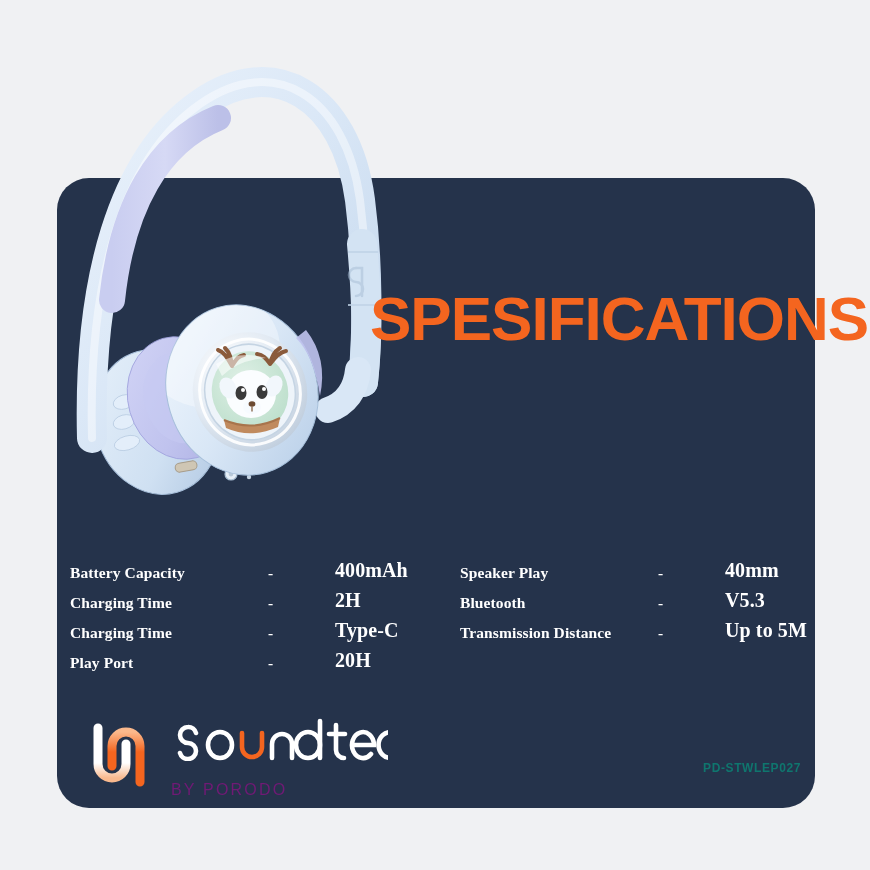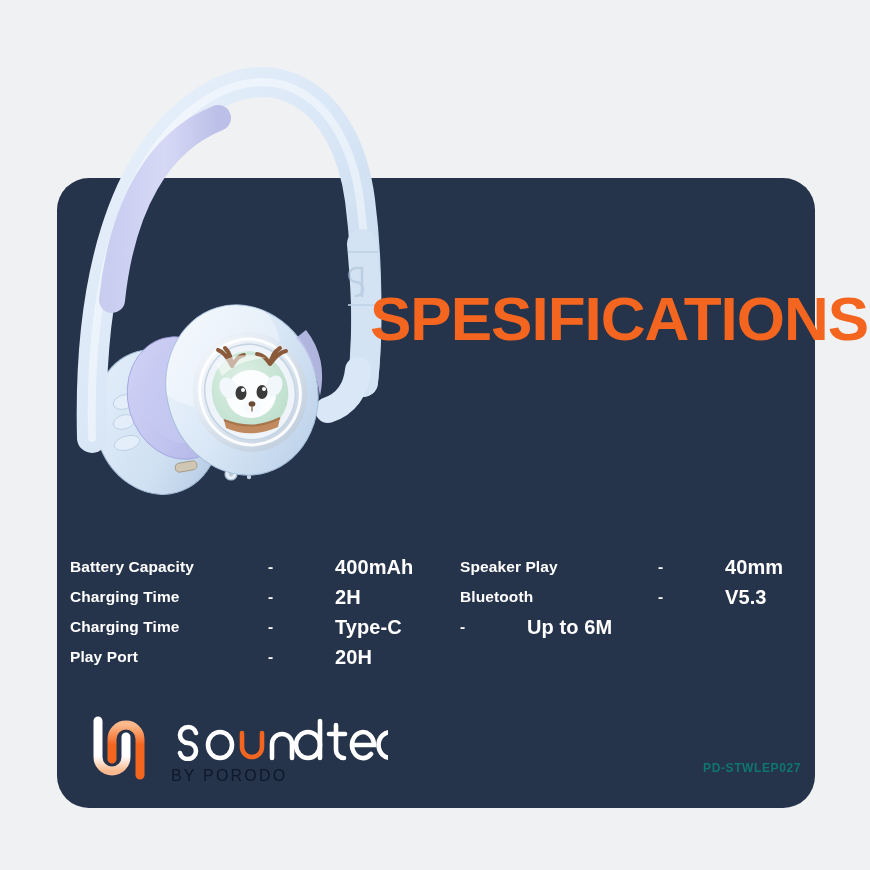--- a/index.html
+++ b/index.html
@@ -57,23 +57,24 @@
   }
   .spec-col {
     position: absolute;
     top: 0;
   }
   .spec-col.left  { left: 0px;   width: 390px; }
   .spec-col.right { left: 390px; width: 350px; }
 
   .spec-row {
     display: flex;
-    align-items: center;
+    align-items: flex-end;
     height: 30px;
     white-space: nowrap;
+    font-family: Liberation Serif, serif;
   }
   .spec-label {
     color: #ffffff;
     font-size: 15.5px;
     font-weight: bold;
     letter-spacing: 0.1px;
   }
   .spec-col.left  .spec-label { width: 198px; }
   .spec-col.right .spec-label { width: 198px; }
   .spec-dash {
@@ -102,24 +103,24 @@
     width: 62px;
     height: 70px;
     margin-right: 18px;
   }
   .brand-text { position: relative; top: 2px; }
   .brand-word {
     height: 46px;
     width: 220px;
   }
   .brand-sub {
-    color: #0f172a;
+    color: #701a75;
     font-size: 16px;
     letter-spacing: 2.2px;
-    margin-top: 6px;
+    margin-top: 20px;
     padding-left: 3px;
   }
 
   
   .model {
     position: absolute;
     right: 69px;
     top: 761px;
     color: #0f766e;
     font-size: 12px;
@@ -304,22 +305,23 @@
         <span class="spec-label">Speaker Play</span>
         <span class="spec-dash">-</span>
         <span class="spec-value">40mm</span>
       </div>
       <div class="spec-row">
         <span class="spec-label">Bluetooth</span>
         <span class="spec-dash">-</span>
         <span class="spec-value">V5.3</span>
       </div>
       <div class="spec-row">
-        <span class="spec-dash">-</span>
-        <span class="spec-value">Up to 6M</span>
+        <span class="spec-label">Transmission Distance</span>
+        <span class="spec-dash">-</span>
+        <span class="spec-value">Up to 5M</span>
       </div>
     </div>
 
   </div>
 
   <div class="brand">
     <div class="brand-mark">
       <svg viewBox="0 0 62 70" width="62" height="70" xmlns="http://www.w3.org/2000/svg">
         <defs>
           <linearGradient id="mU" x1="0" y1="0" x2="0" y2="1">

